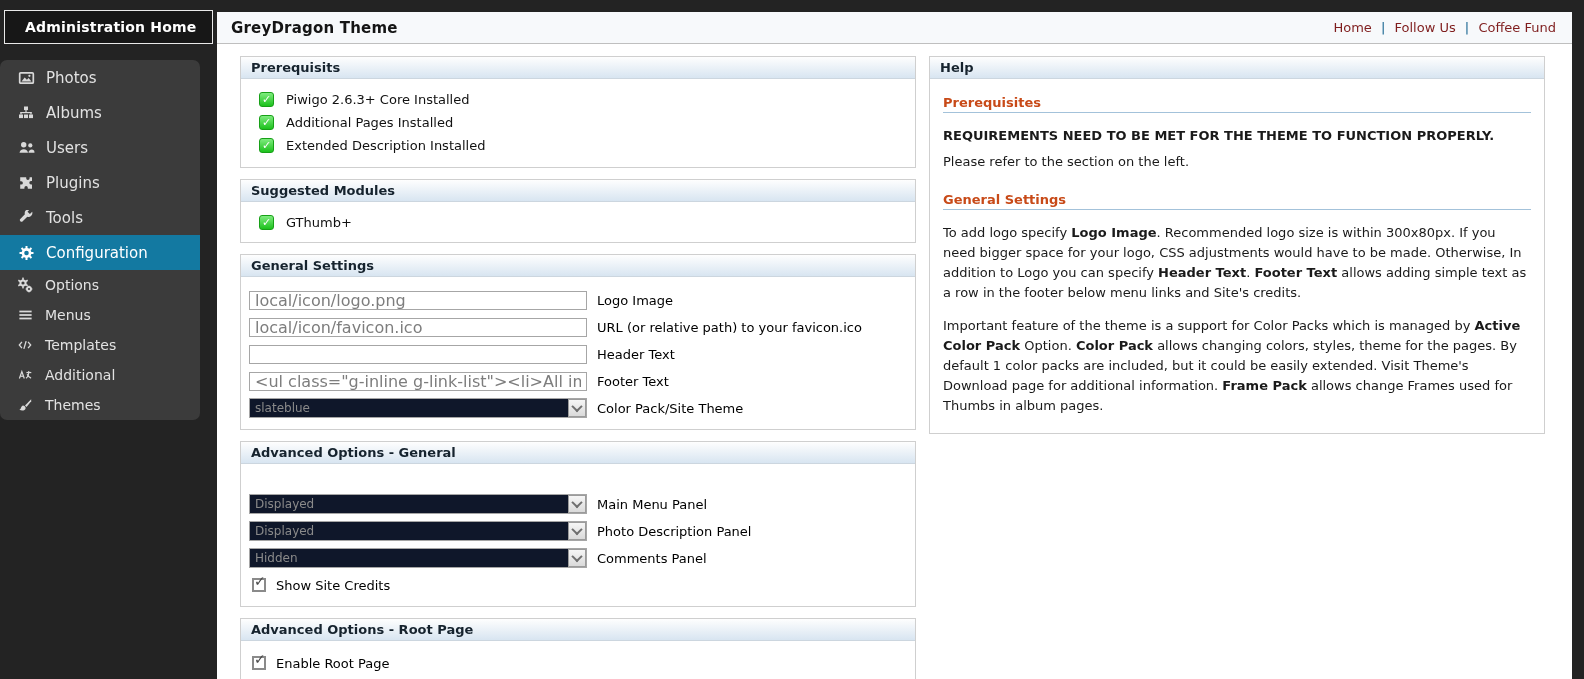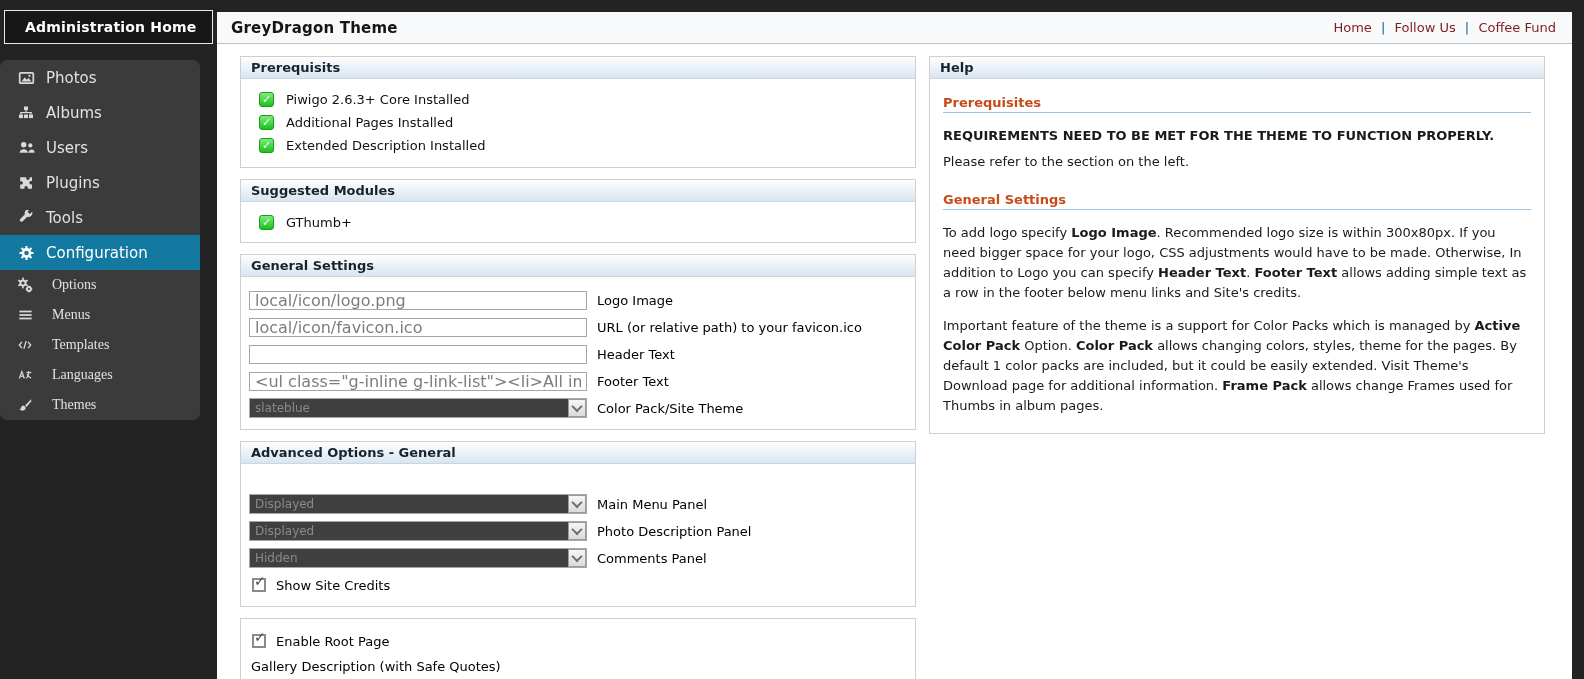--- a/index.html
+++ b/index.html
@@ -19,21 +19,21 @@
     border:1px solid #e9e9e9; background:#171717;
     color:#fff; font-weight:bold; font-size:14px; padding-left:20px;
     letter-spacing:.2px;
   }
   .menu { position:absolute; top:60px; left:0; width:200px; background:#3b3b3b;border-radius:7px; }
   .menu-item {
     display:flex; align-items:center; gap:11px;
     height:35px; padding-left:17px;
     color:#e2e2e2; font-size:15px; cursor:pointer;
   }
-  .menu-item.sub { height:30px; font-size:14px; gap:19px;font-family:Liberation Serif, serif; }
+  .menu-item.sub { height:30px; font-size:14px; gap:12px; }
   .menu-item.active { background:#1379a1; color:#ffffff; }
   .menu-item .ic { width:18px; height:16px; display:flex; align-items:center; justify-content:center; color:#d9d9d9; flex:0 0 18px; }
   .menu-item.active .ic { color:#ffffff; }
   .menu-item.sub .ic { width:16px; flex:0 0 16px; }
 
   
   .content {
     position:absolute; left:217px; top:12px; right:12px; bottom:0;
     background:#ffffff;
   }
@@ -72,21 +72,21 @@
 
   .form-row { display:flex; align-items:center; margin:0 0 5px 0; height:22px; }
   .text-input {
     width:338px; height:19px; border:1px solid #a6a6a6; background:#fff;
     font-family:"DejaVu Sans", sans-serif; font-size:16px; color:#7d7d7d;
     padding:0 5px; outline:none;
   }
   .field-label { margin-left:10px; font-size:13px; color:#000; white-space:nowrap; }
 
   .select {
-    width:338px; height:20px; border:1px solid #a6a6a6; background:#404040;
+    width:338px; height:20px; border:1px solid #a6a6a6; background:#0f172a;
     display:flex; align-items:center; cursor:pointer;
   }
   .select .sel-value { flex:1; font-size:12px; color:#8a8a8a; padding-left:5px; overflow:hidden; white-space:nowrap; }
   .select .sel-btn {
     width:18px; height:18px; border:1px solid #9b9b9b;
     background:linear-gradient(#f6f6f6,#dadada);
     display:flex; align-items:center; justify-content:center; position:relative;
   }
   .select .sel-btn::after {
     content:""; width:6px; height:6px;
@@ -250,21 +250,21 @@
     <div class="menu-item sub">
       <span class="ic">
         <svg width="16" height="14" viewBox="0 0 16 16" fill="none" stroke="currentColor" stroke-width="1.4">
             <path d="M1.6 12 L4.4 4 L7.2 12"></path>
             <path d="M2.7 9.4 h3.4"></path>
             <path d="M9.6 5.2 h5.6"></path>
             <path d="M12.2 3.6 c .2 3.4 -1 6.6 -3 8.2"></path>
             <path d="M10.4 7.2 c 1.2 2.6 3 4 4.6 4.4"></path>
           </svg>
       </span>
-      <span class="lbl">Languages</span>
+      <span class="lbl">Additional</span>
     </div>
 
     <div class="menu-item sub">
       <span class="ic">
         <svg width="16" height="15" viewBox="0 0 16 16" fill="currentColor">
             <path d="M14.6 1.4 L8 8 L9.6 9.6 L14.6 3.4 z"></path>
             <path d="M7.4 8.6 a2.2 2.2 0 0 0-3 .4 c-.9 1 -.3 2.4 -2.4 3.6 c2.6 1.2 5.3 .8 6.3-.6 a2.2 2.2 0 0 0-.1-2.6 z"></path>
           </svg>
       </span>
       <span class="lbl">Themes</span>
@@ -374,20 +374,21 @@
           <div class="check-row">
             <span class="checkbox">
                 <span class="mark">✓</span>
               </span>
             <span class="check-label">Show Site Credits</span>
           </div>
         </div>
       </section>
 
       <section class="box">
+        <div class="box-header">Advanced Options - Root Page</div>
         <div class="box-body" style="padding-top:11px;">
           <div class="check-row" style="margin-top:0;">
             <span class="checkbox">
                 <span class="mark">✓</span>
               </span>
             <span class="check-label">Enable Root Page</span>
           </div>
           <div class="gallery-label">Gallery Description (with Safe Quotes)</div>
 
         </div>

